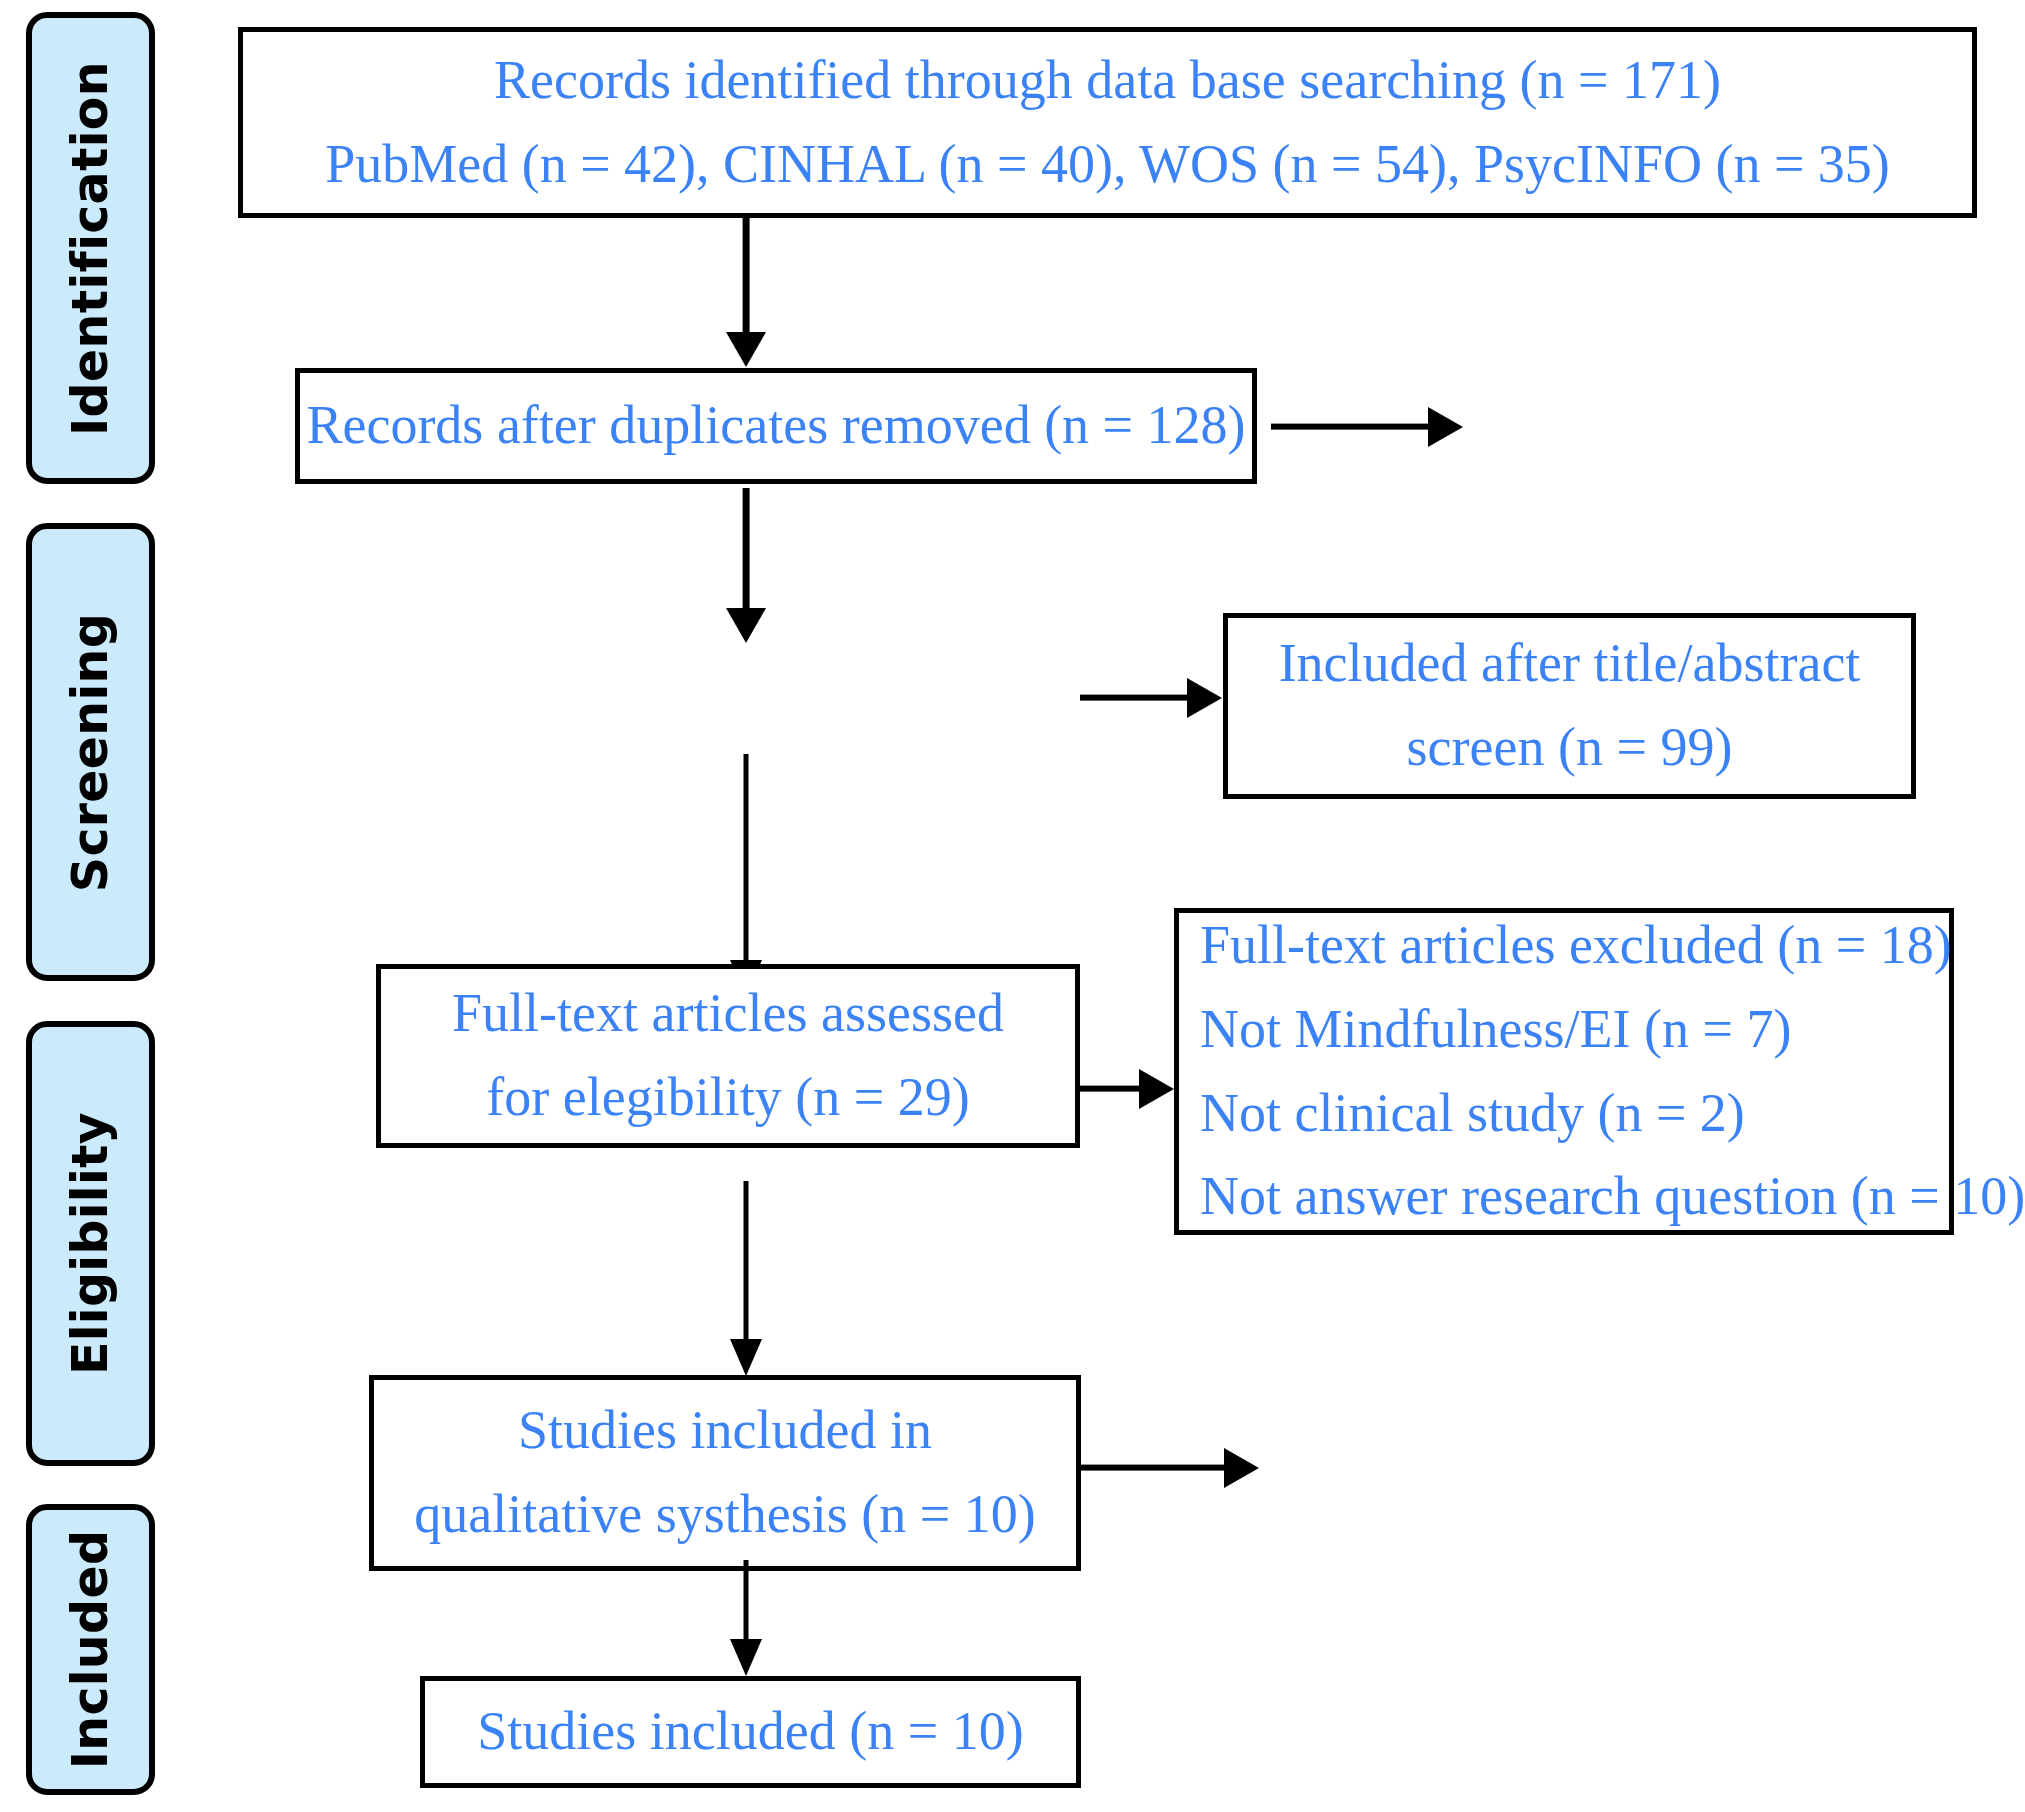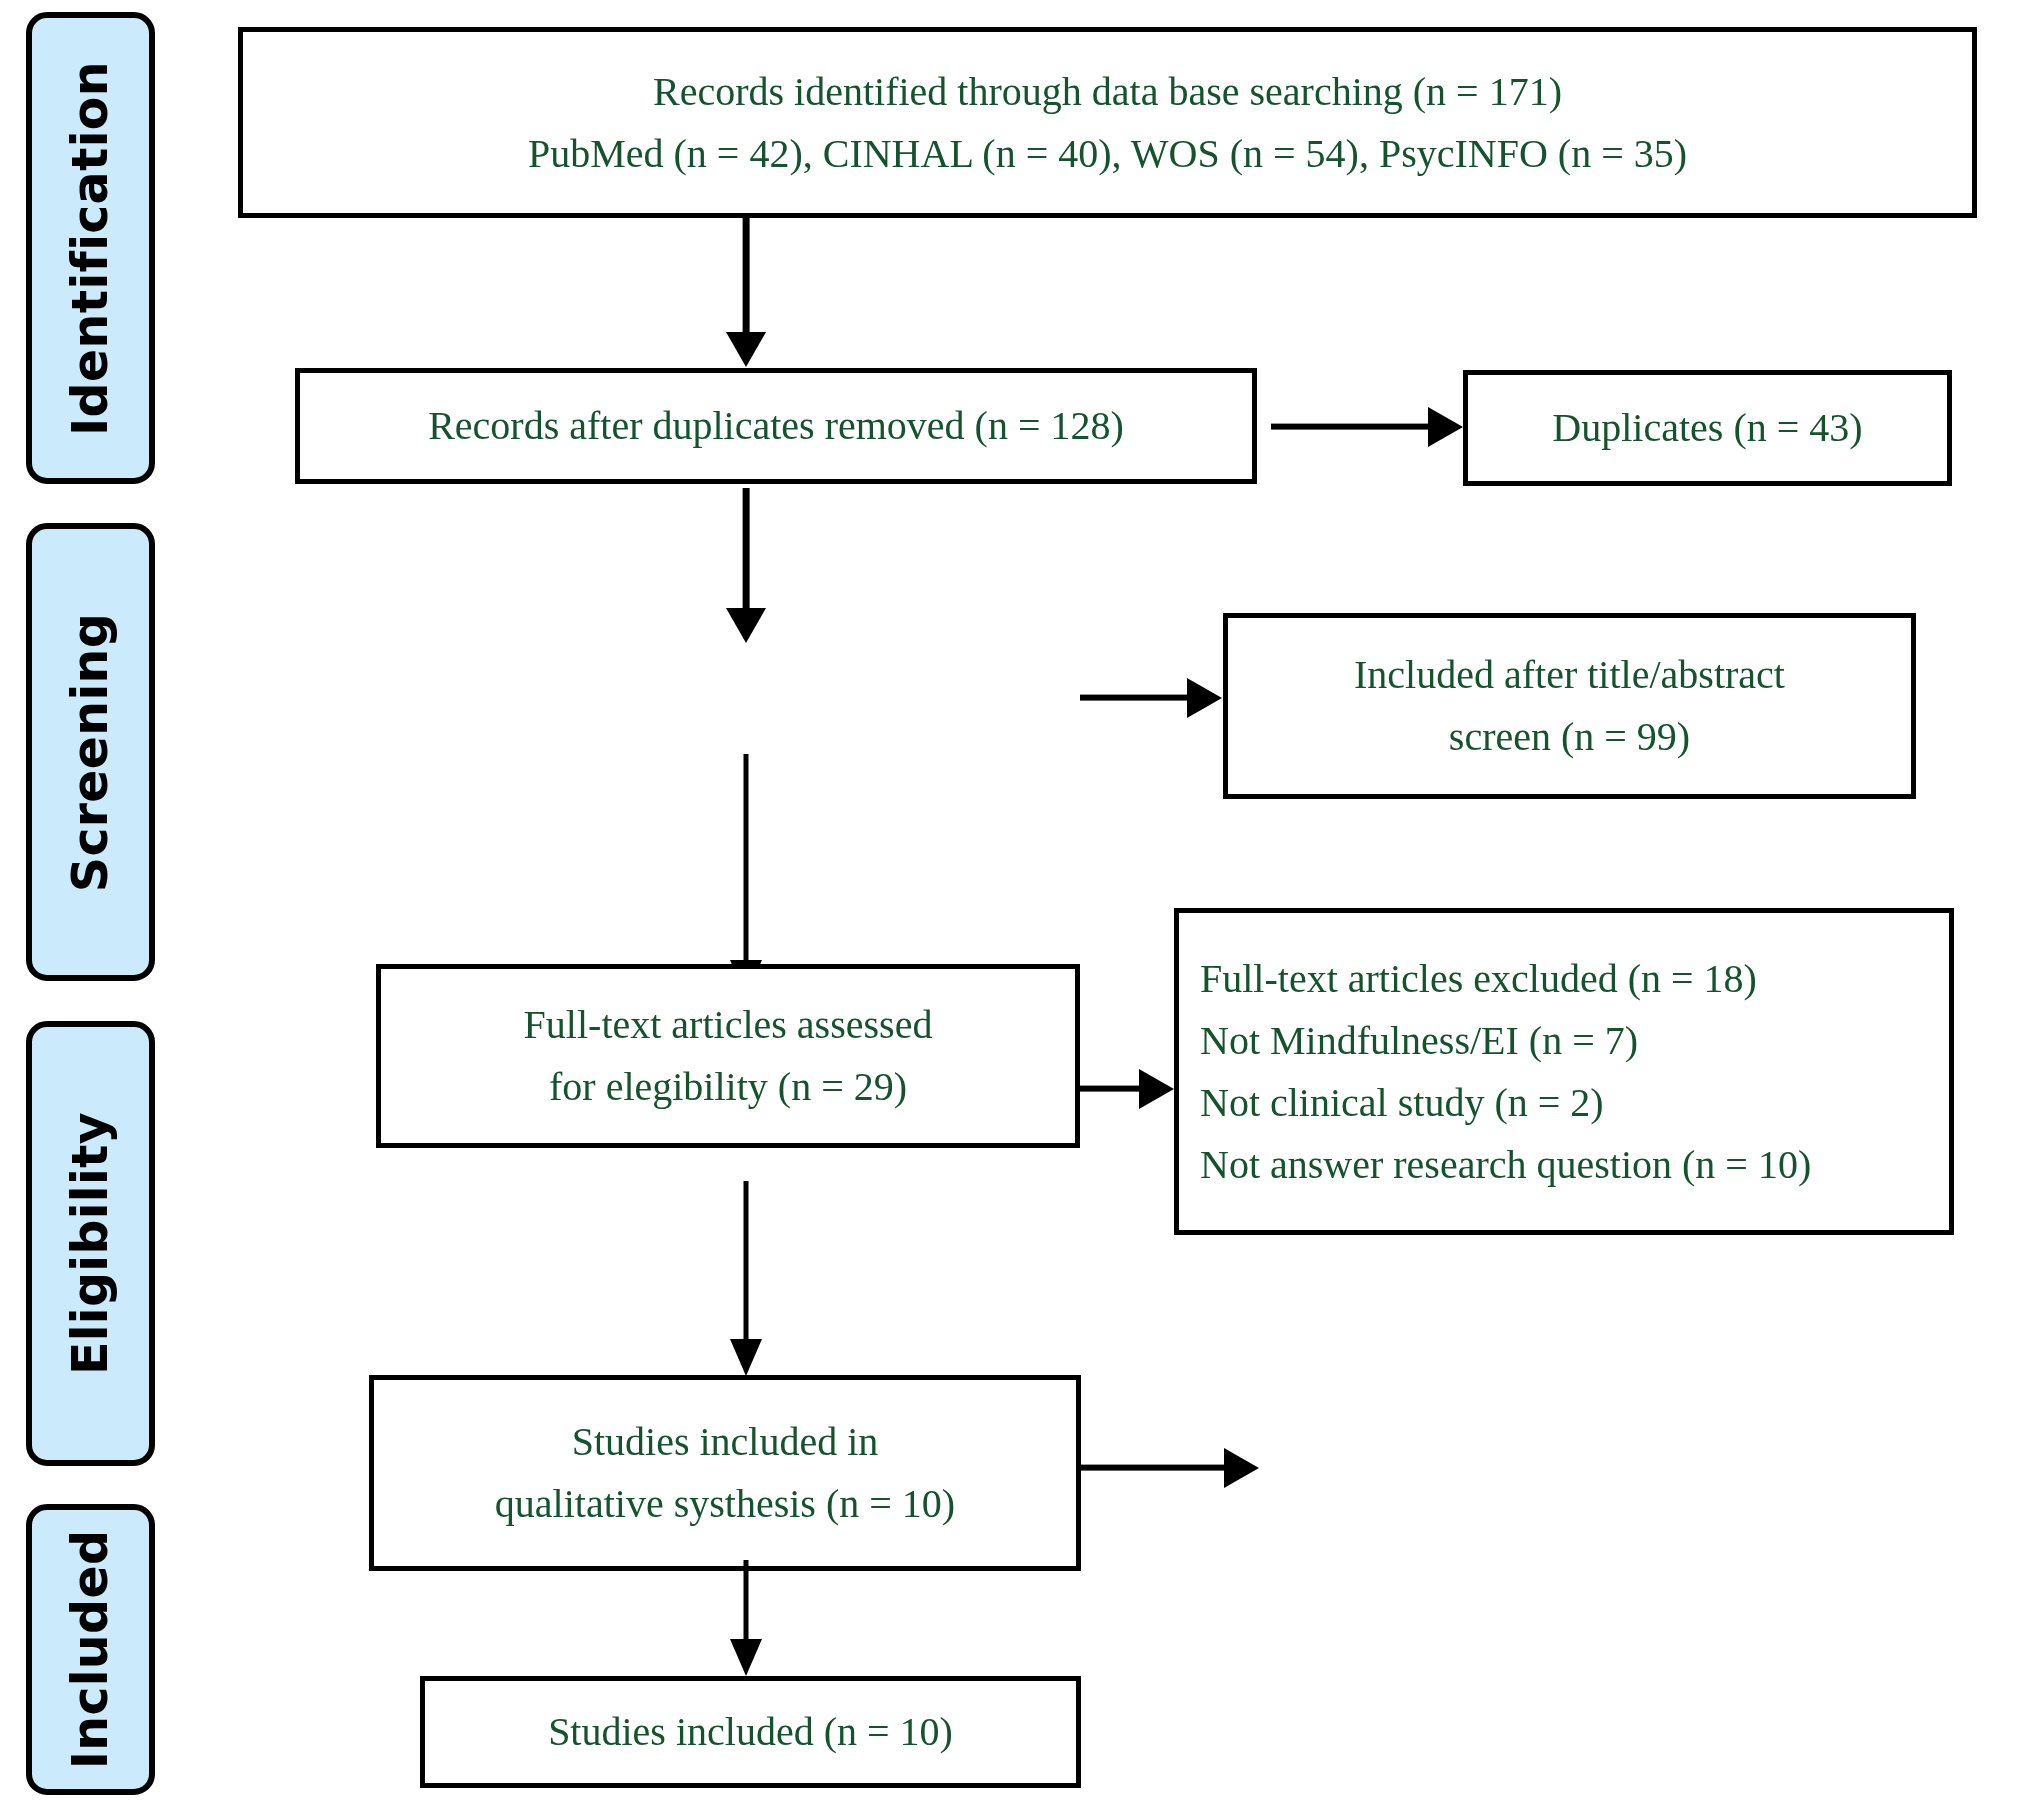--- a/index.html
+++ b/index.html
@@ -44,23 +44,23 @@
     background: #ffffff;
     border: 5.6px solid #000000;
     box-sizing: border-box;
     display: flex;
     flex-direction: column;
     align-items: center;
     justify-content: center;
     padding: 2.5px 13.6px;
   }
   .flow-box .line {
-    font-size: 40px;
+    font-size: 54px;
     line-height: 1.55;
-    color: #14532d;
+    color: #3b82f6;
     text-align: center;
     white-space: nowrap;
   }
   .flow-box.left-align .line {
     text-align: left;
     width: 100%;
   }
   .flow-box.left-align {
     align-items: flex-start;
     justify-content: center;
@@ -150,23 +150,20 @@
 
   <div class="flow-box" style="left:295px; top:368px; width:962px; height:116px;">
     <div class="line">Records after duplicates removed (n = 128)</div>
   </div>
 
   <div class="h-arrow" style="left:1271px; top:405px; width:192px; height:43px;">
     <div class="shaft" style="width:160px;"></div>
     <div class="head"></div>
   </div>
 
-  <div class="flow-box" style="left:1463px; top:370px; width:489px; height:116px;">
-    <div class="line">Duplicates (n = 43)</div>
-  </div>
 
   <div class="v-arrow" style="left:718px; top:488px; width:56px; height:155px;">
     <div class="shaft" style="height:122px;"></div>
     <div class="head"></div>
   </div>
 
 
   <div class="h-arrow" style="left:1080px; top:676px; width:142px; height:43px;">
     <div class="shaft" style="width:110px;"></div>
     <div class="head"></div>

